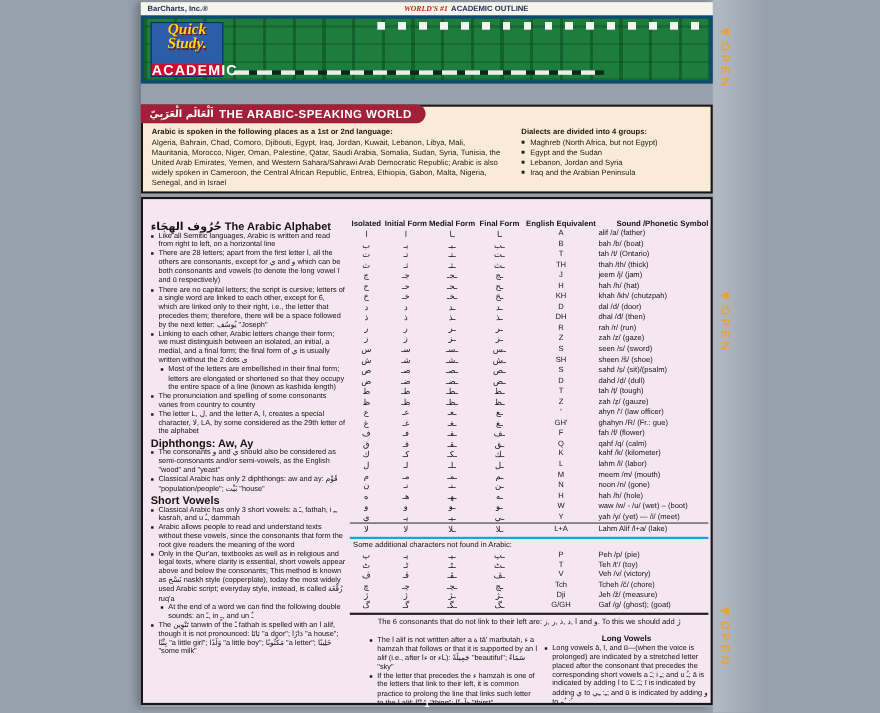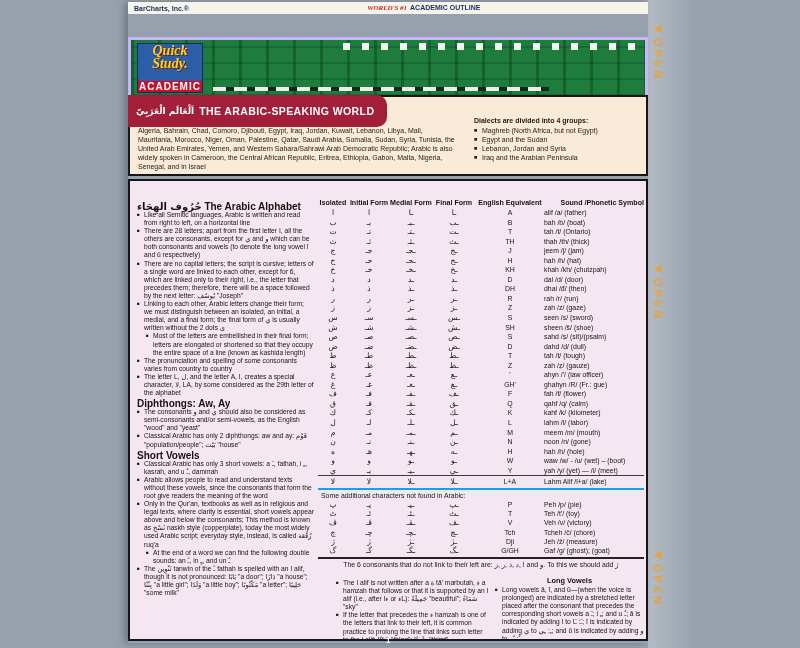--- a/index.html
+++ b/index.html
@@ -12,47 +12,47 @@
   .ar{font-family:"DejaVu Sans",sans-serif;}
   .sheen{position:absolute;left:648px;top:0;width:48px;height:648px;
     background:linear-gradient(90deg,rgba(255,255,255,.28),rgba(255,255,255,0));}
   
   .card{position:absolute;left:128px;top:2px;width:520px;height:641px;box-shadow:-4px 0 7px rgba(0,0,0,.25);}
   
   .topstrip{position:relative;height:12px;background:#F7F4EC;display:flex;align-items:center;padding:0 6px;font-size:7px;font-weight:bold;color:#1A2C5E;}
   .outline-center{position:absolute;left:46%;white-space:nowrap;}
   .w1{color:#C4231F;font-style:italic;font-family:"Liberation Serif",serif;margin-right:3px;}
   
-  .banner{position:relative;height:62px;background:#c4b5fd;padding:3px;box-sizing:border-box;margin-top:23px;}
+  .banner{position:relative;height:62px;background:#0c4a6e;padding:3px;box-sizing:border-box;}
   .banner-inner{position:relative;width:100%;height:100%;overflow:hidden;background:#1E7C3C;
     background-image:
       repeating-linear-gradient(90deg,rgba(8,66,28,.45) 0 3px,rgba(0,0,0,0) 3px 27px),
       repeating-linear-gradient(0deg,rgba(8,66,28,.30) 0 2px,rgba(0,0,0,0) 2px 16px);}
   .film{position:absolute;top:3px;left:212px;width:296px;height:7px;
     background:repeating-linear-gradient(90deg,#F3F3F0 0 7px,rgba(0,0,0,0) 7px 19px);}
   .dash{position:absolute;bottom:5px;left:82px;width:336px;height:4px;
     background:repeating-linear-gradient(90deg,#EDEDEA 0 13px,#0D2A17 13px 21px);}
   .qslogo{position:absolute;left:6px;top:3px;width:66px;height:50px;background:#2B5EA7;border:1px solid #0C2B66;
     display:flex;flex-direction:column;align-items:center;box-sizing:border-box;z-index:2;}
   .q-line{font-family:"Liberation Serif",serif;font-style:italic;font-weight:bold;color:#F7D61B;
     font-size:14px;line-height:13px;text-shadow:1px 1px 0 #7A1010;}
-  .qbadge{margin-top:auto;width:100%;background:#C8102E;color:#fff;font-size:10px;font-weight:bold;
+  .qbadge{margin-top:auto;width:100%;background:#C8102E;color:#fff;font-size:13px;font-weight:bold;
     text-align:center;letter-spacing:1px;line-height:11px;}
   .title1{position:absolute;left:82px;top:0px;font-size:47px;font-weight:bold;color:#D6281C;
     -webkit-text-stroke:1.5px #FFF;text-shadow:2px 3px 2px rgba(0,0,0,.45);letter-spacing:1px;z-index:1;}
   .title2{position:absolute;left:294px;top:13px;font-size:37px;font-weight:bold;color:#F2A93B;
     -webkit-text-stroke:1.2px #FFF;text-shadow:2px 3px 2px rgba(0,0,0,.45);letter-spacing:1px;z-index:1;}
   
   .subtitle{height:17px;display:flex;align-items:center;justify-content:center;gap:5px;
     color:#15306B;font-weight:bold;font-size:10px;}
   
   .sec{position:absolute;left:0;right:0;border:2px solid #161616;box-sizing:border-box;}
   .sec1{top:93px;height:81px;background:#F9EBD8;}
   .sec2{top:177px;height:462px;background:#F4E7F1;overflow:hidden;}
-  .pill{position:absolute;top:-2px;left:-2px;height:32px;display:inline-flex;align-items:center;gap:5px;
+  .pill{position:absolute;top:-2px;left:-2px;height:17px;display:inline-flex;align-items:center;gap:5px;
     padding:0 13px 0 8px;border-radius:0 10px 10px 0;color:#fff;font-weight:bold;font-size:10.5px;letter-spacing:.4px;white-space:nowrap;z-index:3;}
   .pill-red{background:#A31E39;}
   .pill-purple{background:#A23C87;}
   .pill .ar{font-size:9px;}
   
   .sec1-body{position:absolute;top:19px;left:8px;right:8px;bottom:3px;display:flex;gap:16px;
     font-size:7px;line-height:9px;color:#201a14;}
   .sec1-left{flex:1.95;}
   .sec1-right{flex:1;}
   .bold-line{font-weight:bold;margin:0 0 1px;}

